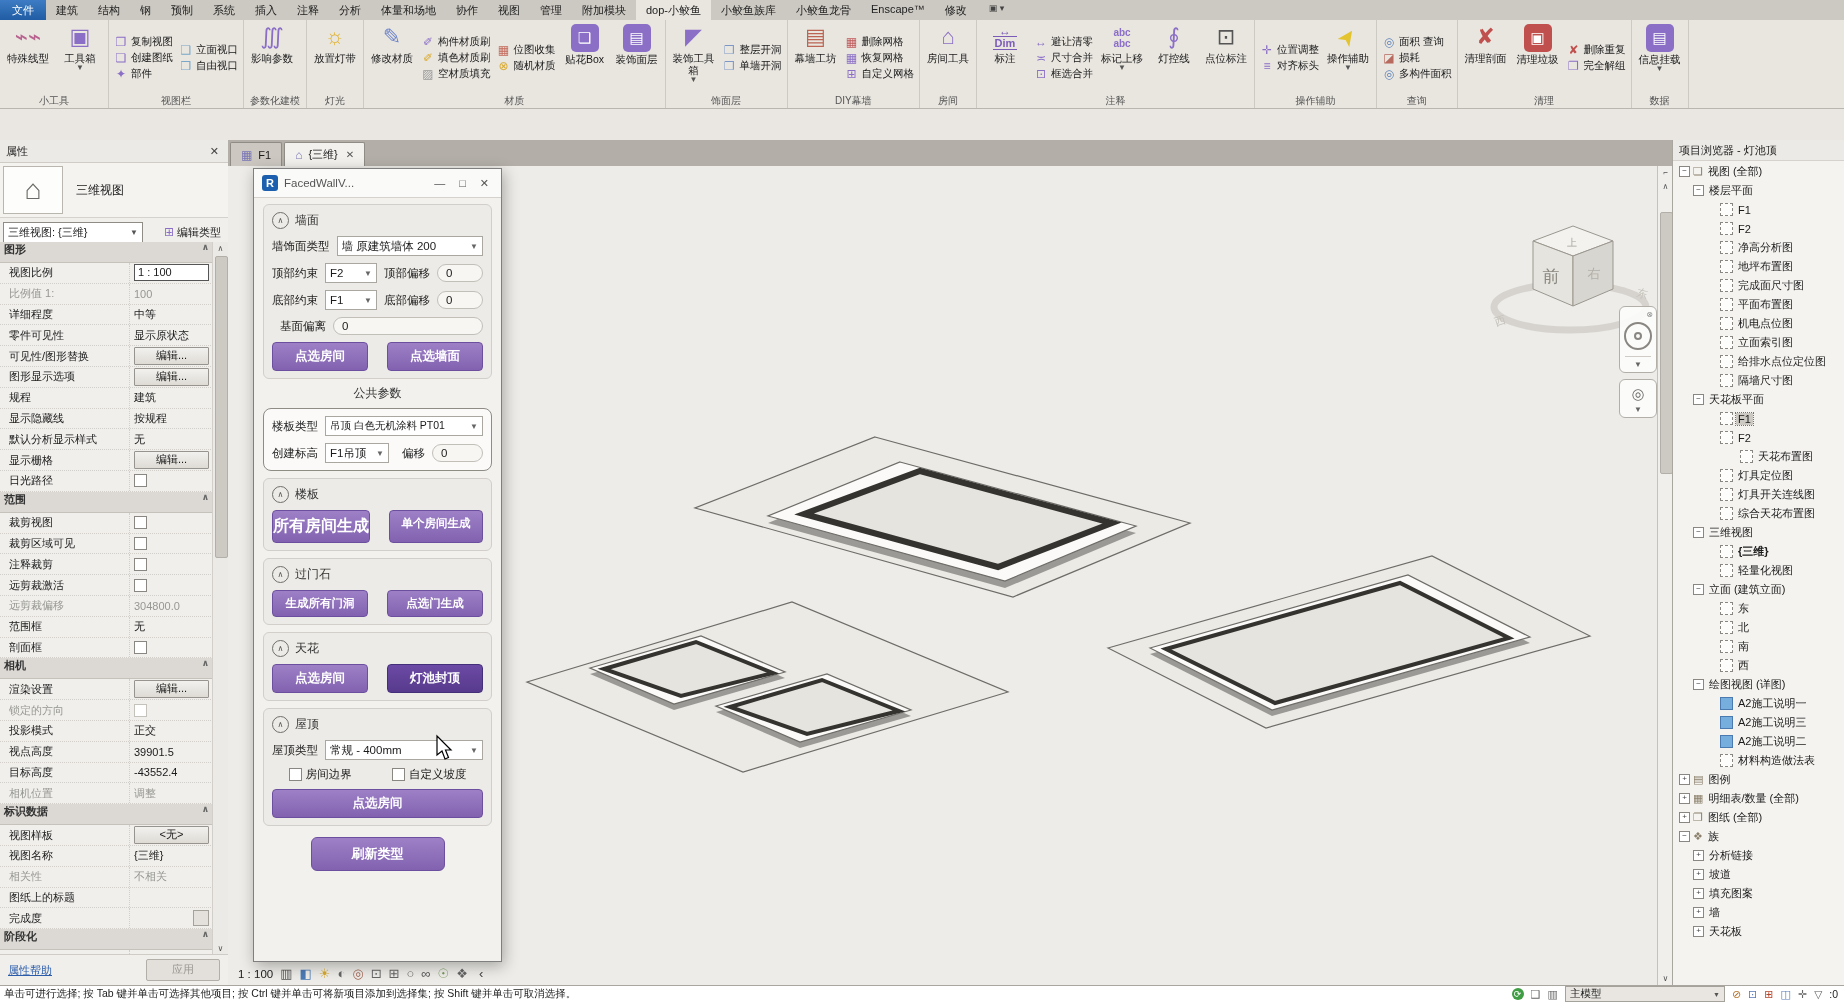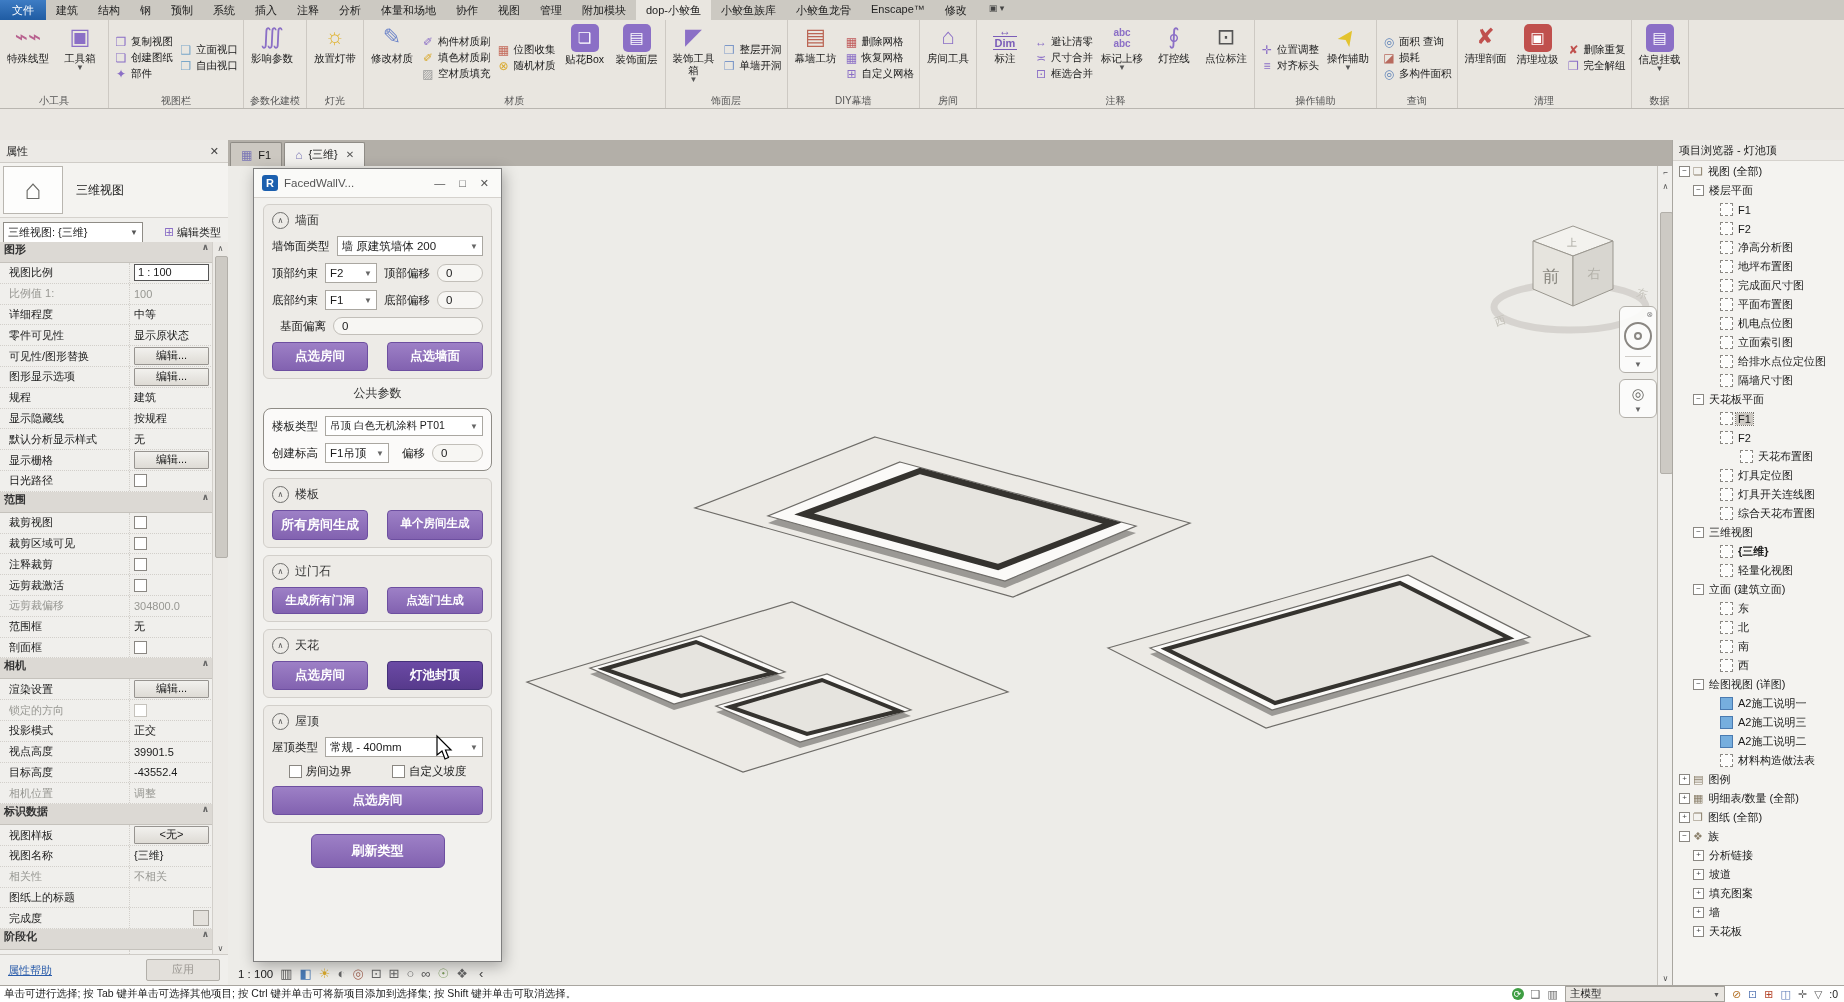--- a/index.html
+++ b/index.html
@@ -783,21 +783,21 @@
           <span class="fpill wide">0</span>
         </div>
       </div>
 
       <div class="card">
         <div class="card-h">
             <span class="coll">∧</span>
           <span>楼板</span>
           </div>
         <div class="btnrow">
-          <span class="pbtn" style="font-size:13px">所有房间生成</span>
+          <span class="pbtn" style="font-size:16px">所有房间生成</span>
           <span class="pbtn" style="font-size:11.5px">单个房间生成</span>
         </div>
       </div>
 
       <div class="card">
         <div class="card-h">
             <span class="coll">∧</span>
           <span>过门石</span>
           </div>
         <div class="btnrow">

